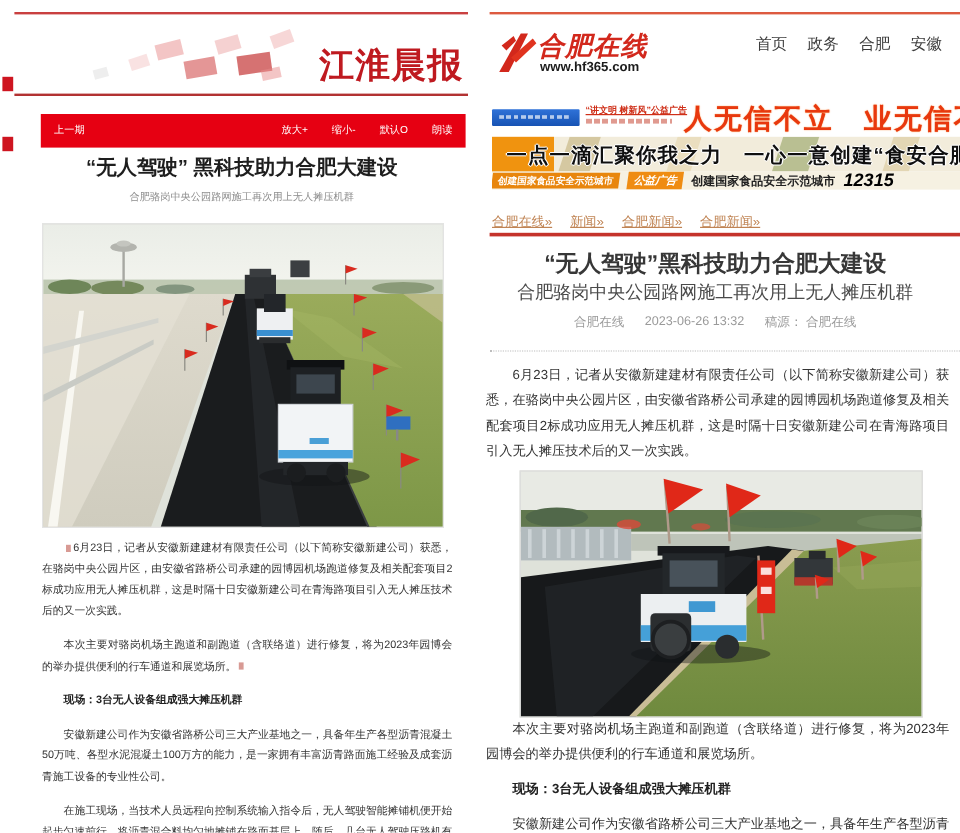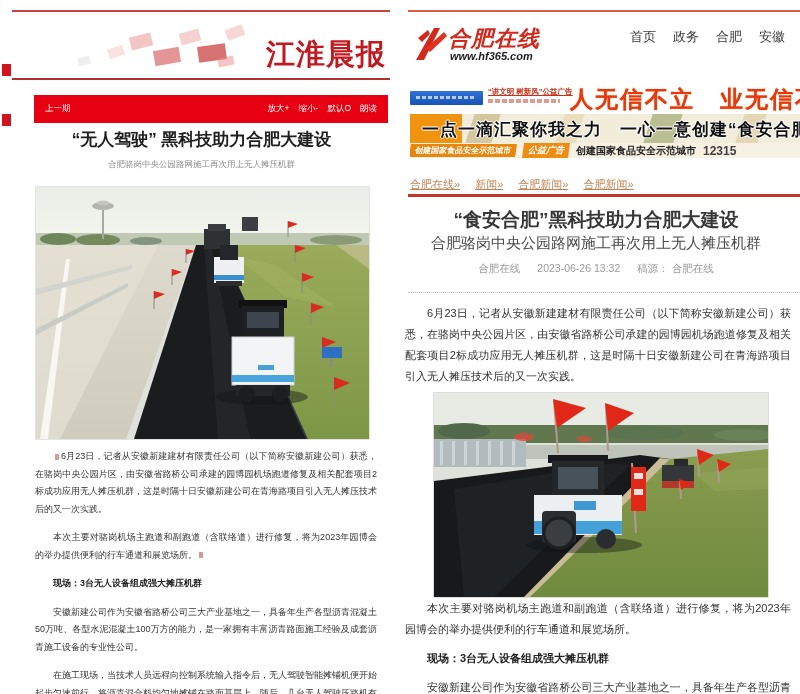--- a/index.html
+++ b/index.html
@@ -10,42 +10,42 @@
   #left-page{position:absolute;left:12px;top:0;width:378px;height:694px;background:#fff;}
   .lp-topline{position:absolute;left:0;top:10px;width:378px;height:2px;background:#c94040;}
   .lp-masthead{position:absolute;left:0;top:13px;width:378px;height:63px;overflow:hidden;}
   .mz{position:absolute;background:#e78b8b;opacity:.45;}
   .lp-mast-title{position:absolute;right:4px;top:22px;font-size:29px;font-weight:bold;color:#bf1a20;
                  letter-spacing:1px;white-space:nowrap;}
   .lp-divider{position:absolute;left:0;top:78px;width:378px;height:2px;background:#b23232;}
   .lp-toolbar{position:absolute;left:22px;top:95px;width:354px;height:28px;background:#e60012;color:#fff;
               font-size:8.5px;display:flex;justify-content:space-between;align-items:center;
               padding:0 11px;box-sizing:border-box;}
-  .lp-toolbar .grp{display:flex;gap:9px;}
+  .lp-toolbar .grp{display:flex;gap:20px;}
   .lp-toolbar span{cursor:pointer;white-space:nowrap;}
   .lp-title{position:absolute;left:23px;top:128px;width:333px;text-align:center;font-size:17px;
             font-weight:bold;color:#1e1e1e;white-space:nowrap;}
   .lp-subtitle{position:absolute;left:23px;top:159px;width:333px;text-align:center;font-size:8.5px;color:#8d8d8d;}
   .lp-photo{position:absolute;left:23px;top:186px;width:333px;height:252px;border:1px solid #e3e3e3;background:#dfe2da;}
   .lp-body{position:absolute;left:23px;top:448px;width:342px;font-size:9px;line-height:17.5px;color:#333;
            text-align:justify;}
   .lp-body p{margin:0 0 11px 0;text-indent:2em;}
   .lp-body p.subhead{font-weight:bold;color:#222;}
   .p-mark{display:inline-block;width:4px;height:6px;background:#d89a94;margin:0 2px;vertical-align:middle;}
 
   
   .red-bullet{position:absolute;width:9px;height:12px;background:#ce1520;}
 
   
   #right-page{position:absolute;left:400px;top:0;width:400px;height:594px;background:#fff;}
   .rp-topline{position:absolute;left:8px;top:10px;width:392px;height:2px;background:#dd5a40;}
   .rp-logo{position:absolute;left:14px;top:26px;width:150px;height:40px;cursor:pointer;}
   .rp-logo-name{position:absolute;left:34px;top:-2px;font-size:22px;font-weight:bold;font-style:italic;
                 color:#d2281c;white-space:nowrap;letter-spacing:1px;}
-  .rp-logo-url{position:absolute;left:36px;top:24px;font-size:11px;font-weight:bold;font-style:italic;color:#1c1c1c;}
+  .rp-logo-url{position:absolute;left:36px;top:24px;font-size:11px;font-weight:bold;color:#1c1c1c;}
   .rp-nav{position:absolute;left:230px;top:28px;font-size:13px;color:#3c3c3c;}
   .rp-nav .row{display:flex;gap:17px;margin-bottom:9px;white-space:nowrap;}
   .rp-nav span{cursor:pointer;}
   .psa-blue{position:absolute;left:10px;top:91px;width:73px;height:14px;
             background:linear-gradient(#2f72d8,#1753b4);border-radius:1px;}
   .psa-blue:after{content:"";position:absolute;left:6px;top:5px;width:58px;height:3px;
                   background:repeating-linear-gradient(90deg,#ffffffaa 0 4px,transparent 4px 6px);}
   .psa-label{position:absolute;left:88px;top:87px;width:90px;}
   .psa-label-line1{font-size:7.5px;font-weight:bold;color:#cf2f18;white-space:nowrap;text-decoration:underline;}
   .psa-label-line2{margin-top:2px;width:72px;height:4px;
@@ -59,21 +59,21 @@
   .banner-headline{position:absolute;left:12px;top:4px;font-size:17px;font-weight:bold;color:#101010;
                    white-space:nowrap;letter-spacing:1px;
                    text-shadow:1px 0 #fff,-1px 0 #fff,0 1px #fff,0 -1px #fff;}
   .banner-sub{position:relative;width:100%;height:15px;background:#f6f1e2;display:flex;align-items:center;
               gap:7px;overflow:hidden;}
   .badge-city{background:#e8860d;color:#fff;font-size:8px;font-weight:bold;padding:1px 5px;
               transform:skewX(-8deg);white-space:nowrap;}
   .badge-psa{background:#ef8c12;color:#fff;font-size:9px;font-weight:bold;font-style:italic;
              padding:1px 5px;transform:skewX(-8deg);white-space:nowrap;}
   .hotline-label{font-size:10px;font-weight:bold;color:#222;white-space:nowrap;}
-  .hotline-number{font-size:12px;font-weight:bold;color:#404040;}
+  .hotline-number{font-size:15px;font-weight:bold;font-style:italic;color:#000000;}
   .rp-breadcrumb{position:absolute;left:10px;top:177px;font-size:11px;color:#c08454;display:flex;gap:15px;
                  white-space:nowrap;}
   .rp-breadcrumb span{cursor:pointer;text-decoration:underline;}
   .rp-divider{position:absolute;left:8px;top:194px;width:392px;height:3px;background:#c5332b;}
   .rp-title{position:absolute;left:0;top:207px;width:392px;text-align:center;font-size:19px;font-weight:bold;
             color:#373737;white-space:nowrap;}
   .rp-subtitle{position:absolute;left:0;top:234px;width:392px;text-align:center;font-size:15px;color:#4a4a4a;
                white-space:nowrap;}
   .rp-meta{position:absolute;left:0;top:262px;width:392px;display:flex;justify-content:center;gap:17px;
            font-size:10.5px;color:#9a9a9a;white-space:nowrap;}
@@ -257,21 +257,21 @@
     </div>
 
     <div class="rp-breadcrumb">
       <span>合肥在线»</span>
       <span>新闻»</span>
       <span>合肥新闻»</span>
       <span>合肥新闻»</span>
     </div>
     <div class="rp-divider"></div>
 
-    <div class="rp-title">“食安合肥”黑科技助力合肥大建设</div>
+    <div class="rp-title">“无人驾驶”黑科技助力合肥大建设</div>
     <div class="rp-subtitle">合肥骆岗中央公园路网施工再次用上无人摊压机群</div>
     <div class="rp-meta">
       <span>合肥在线</span>
       <span>2023-06-26 13:32</span>
       <span>稿源： 合肥在线</span>
     </div>
     <div class="rp-dotted"></div>
 
     <div class="rp-body" id="rp-body1">
       <p>6月23日，记者从安徽新建建材有限责任公司（以下简称安徽新建公司）获悉，在骆岗中央公园片区，由安徽省路桥公司承建的园博园机场跑道修复及相关配套项目2标成功应用无人摊压机群，这是时隔十日安徽新建公司在青海路项目引入无人摊压技术后的又一次实践。</p>

